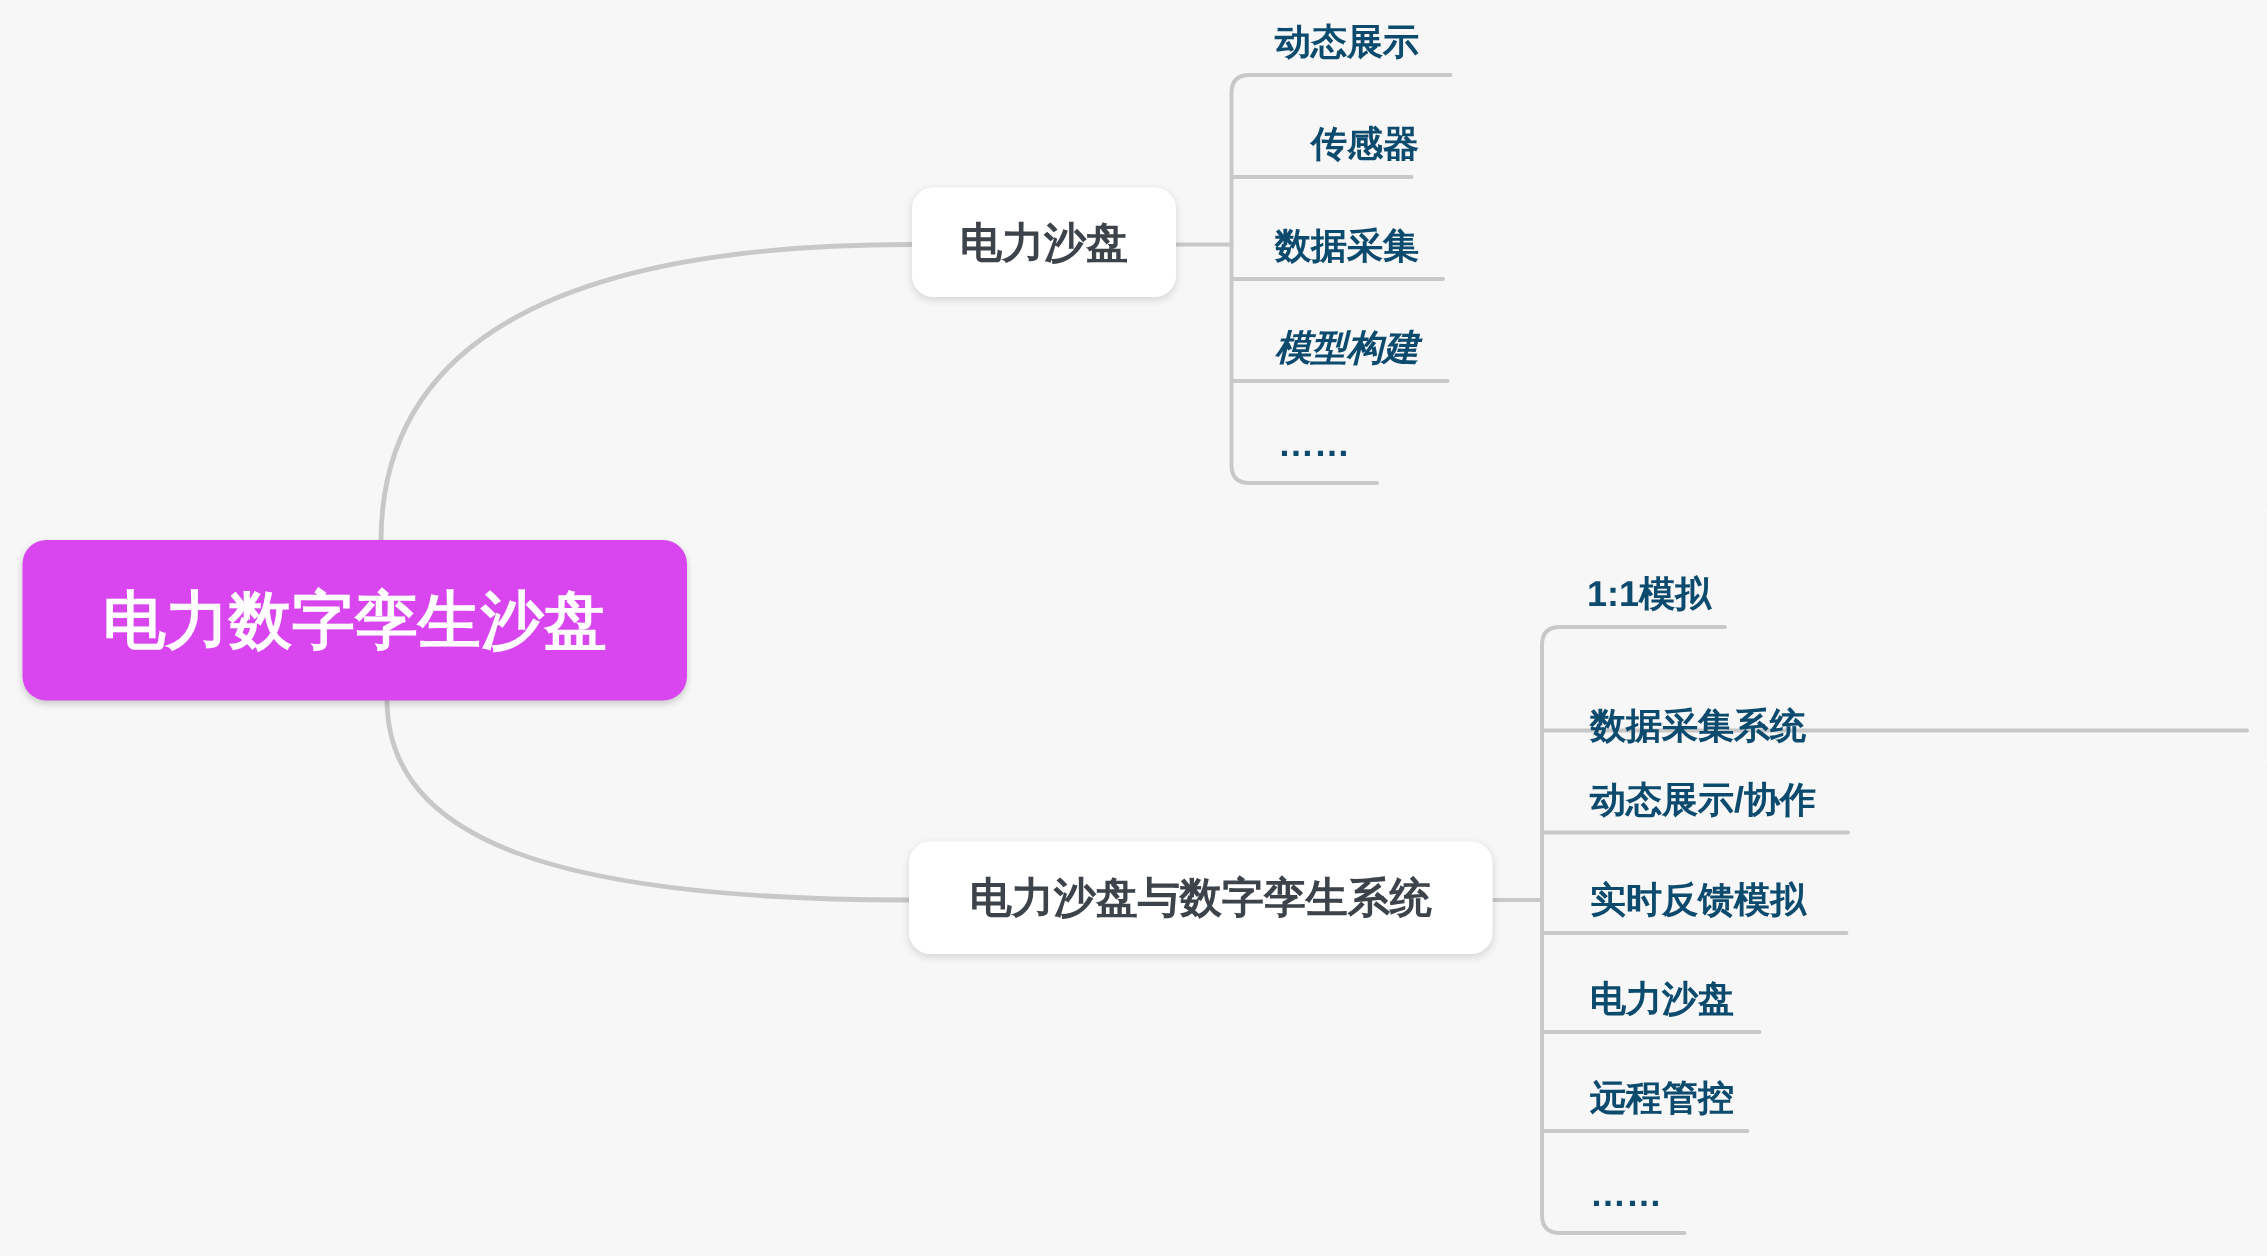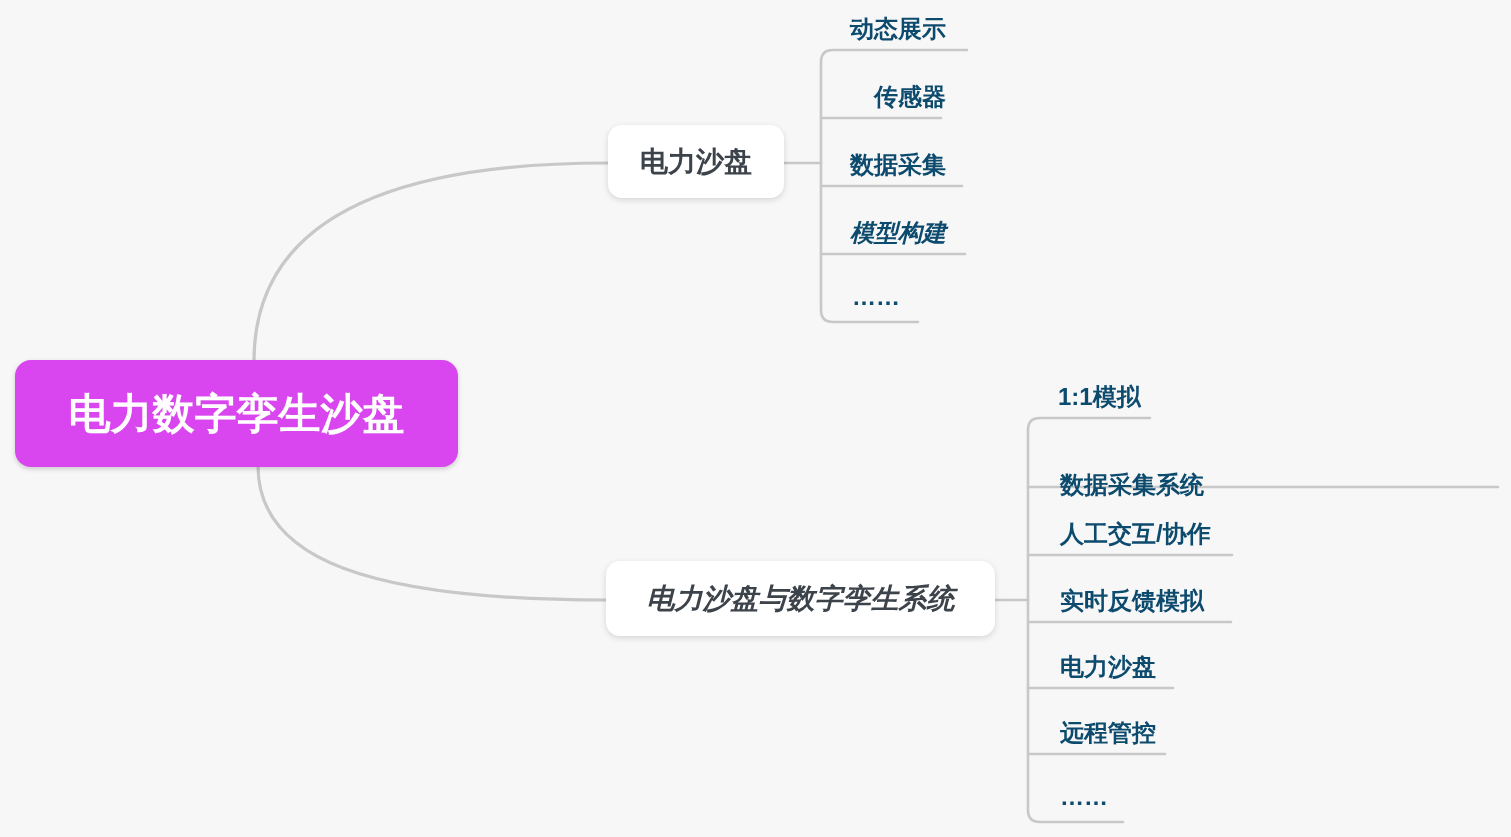--- a/index.html
+++ b/index.html
@@ -54,21 +54,21 @@
     box-shadow: 0 2px 5px rgba(0,0,0,0.18);
   }
   .white-node {
     background: #ffffff;
     color: #3d434a;
     border-radius: 14px;
     font-size: 28px;
     box-shadow: 0 2px 6px rgba(0,0,0,0.14);
   }
   .branch-0 { left: 608px; top: 125px; width: 176px; height: 73px; }
-  .branch-1 { left: 606px; top: 561px; width: 389px; height: 75px; font-style: italic; }
+  .branch-1 { left: 606px; top: 561px; width: 389px; height: 75px; }
 
   .topic {
     position: absolute;
     height: 34px;
     line-height: 34px;
     font-size: 24px;
     font-weight: 700;
     color: #0c4a6e;
     white-space: nowrap;
     cursor: pointer;
@@ -121,20 +121,20 @@
   <div class="node white-node branch-1">电力沙盘与数字孪生系统</div>
 
   <div class="topic t0-0">动态展示</div>
   <div class="topic t0-1">传感器</div>
   <div class="topic t0-2">数据采集</div>
   <div class="topic t0-3">模型构建</div>
   <div class="topic t0-4">……</div>
 
   <div class="topic t1-0">1:1模拟</div>
   <div class="topic t1-1">数据采集系统</div>
-  <div class="topic t1-2">人工交互/协作</div>
+  <div class="topic t1-2">动态展示/协作</div>
   <div class="topic t1-3">实时反馈模拟</div>
   <div class="topic t1-4">电力沙盘</div>
   <div class="topic t1-5">远程管控</div>
   <div class="topic t1-6">……</div>
 
 
 </div>
 
 </body></html>

